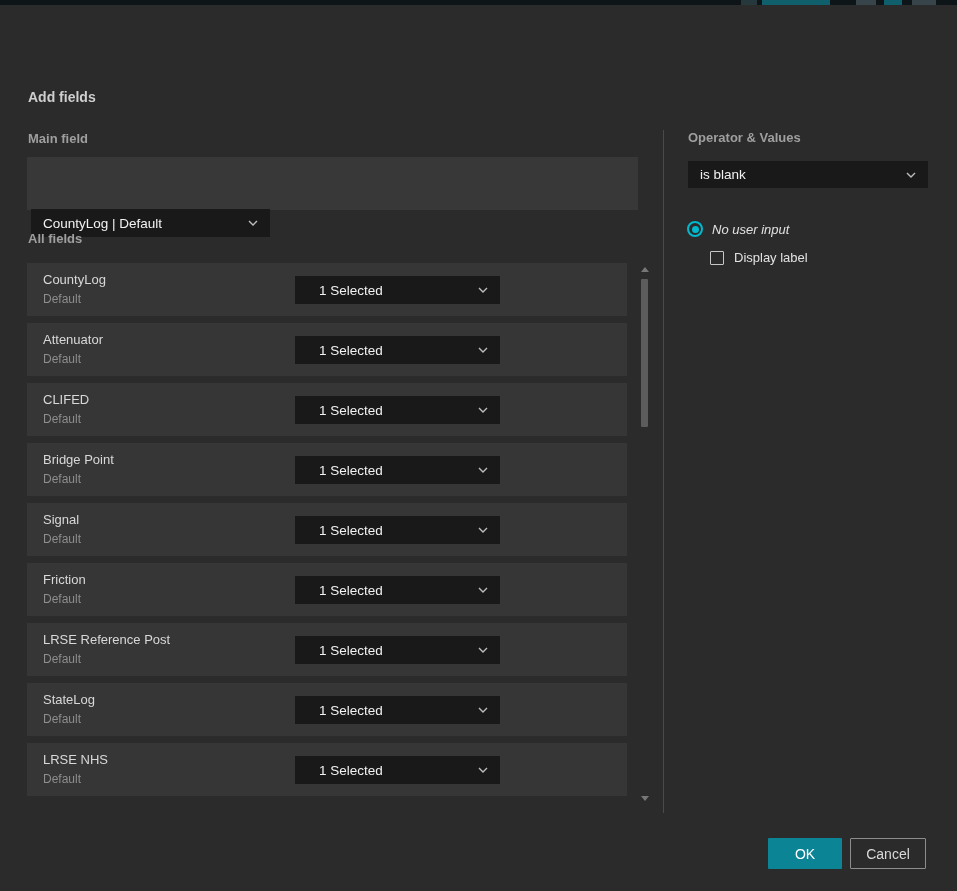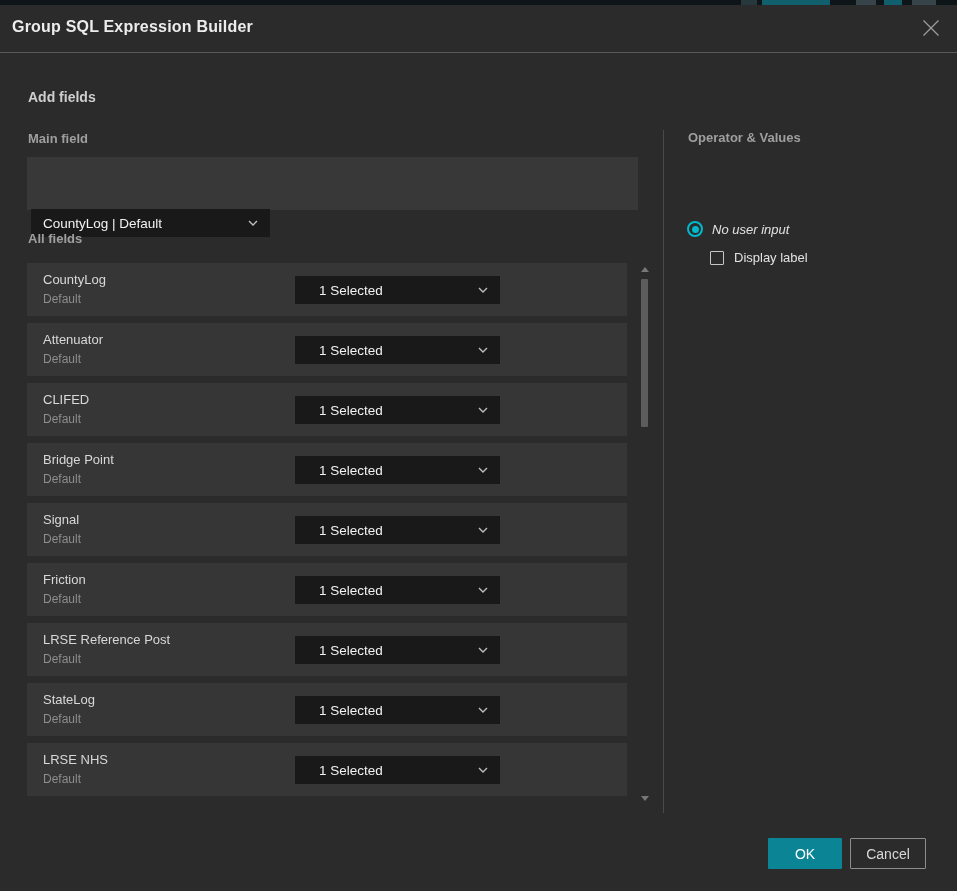--- a/index.html
+++ b/index.html
@@ -79,30 +79,20 @@
   <div class="bg-peek">
     <div class="bg-frag" style="left:741px;width:16px;background:#27383c;"></div>
     <div class="bg-frag" style="left:762px;width:68px;background:#0f5f6d;"></div>
     <div class="bg-frag" style="left:856px;width:20px;background:#37454a;"></div>
     <div class="bg-frag" style="left:884px;width:18px;background:#0f5f6d;"></div>
     <div class="bg-frag" style="left:912px;width:24px;background:#37454a;"></div>
   </div>
 
   <div class="dialog">
 
-    <div class="dlg-header">
-      <div class="dlg-title">Group SQL Expression Builder</div>
-      <div class="close-btn">
-        <span style="display:flex;">
-          <svg width="18" height="18" viewBox="0 0 18 18">
-              <path d="M1.5 1.5l15 15M16.5 1.5l-15 15" stroke="#9c9c9c" stroke-width="1.3" fill="none"></path>
-            </svg>
-        </span>
-      </div>
-    </div>
 
     <div class="section-title" style="left:28px;top:84px;">Add fields</div>
 
     <div class="group-label" style="left:28px;top:126px;">Main field</div>
 
     <div class="main-field-box">
       <div class="dropdown" style="left:4px;top:13px;width:239px;margin-top:39px;">
         <span class="dd-text">CountyLog | Default</span>
         <span class="chev">
           <svg width="10" height="6" viewBox="0 0 10 6">
@@ -238,20 +228,28 @@
     <div class="scrollbar">
       <div class="scroll-arrow arrow-up"></div>
       <div class="scroll-thumb"></div>
       <div class="scroll-arrow arrow-down"></div>
     </div>
 
     <div class="v-divider"></div>
 
     <div class="group-label" style="left:688px;top:125px;">Operator &amp; Values</div>
 
+    <div class="dropdown op-dd">
+      <span class="dd-text">is blank</span>
+      <span class="chev">
+        <svg width="10" height="6" viewBox="0 0 10 6">
+            <path d="M1 1l4 4 4-4" fill="none" stroke="#bdbdbd" stroke-width="1.4"></path>
+          </svg>
+      </span>
+    </div>
 
     <div class="radio-row">
       <span class="radio-outer">
           <span class="radio-dot"></span>
         </span>
       <span class="radio-label">No user input</span>
     </div>
 
     <div class="check-row">
       <span class="checkbox"></span>

